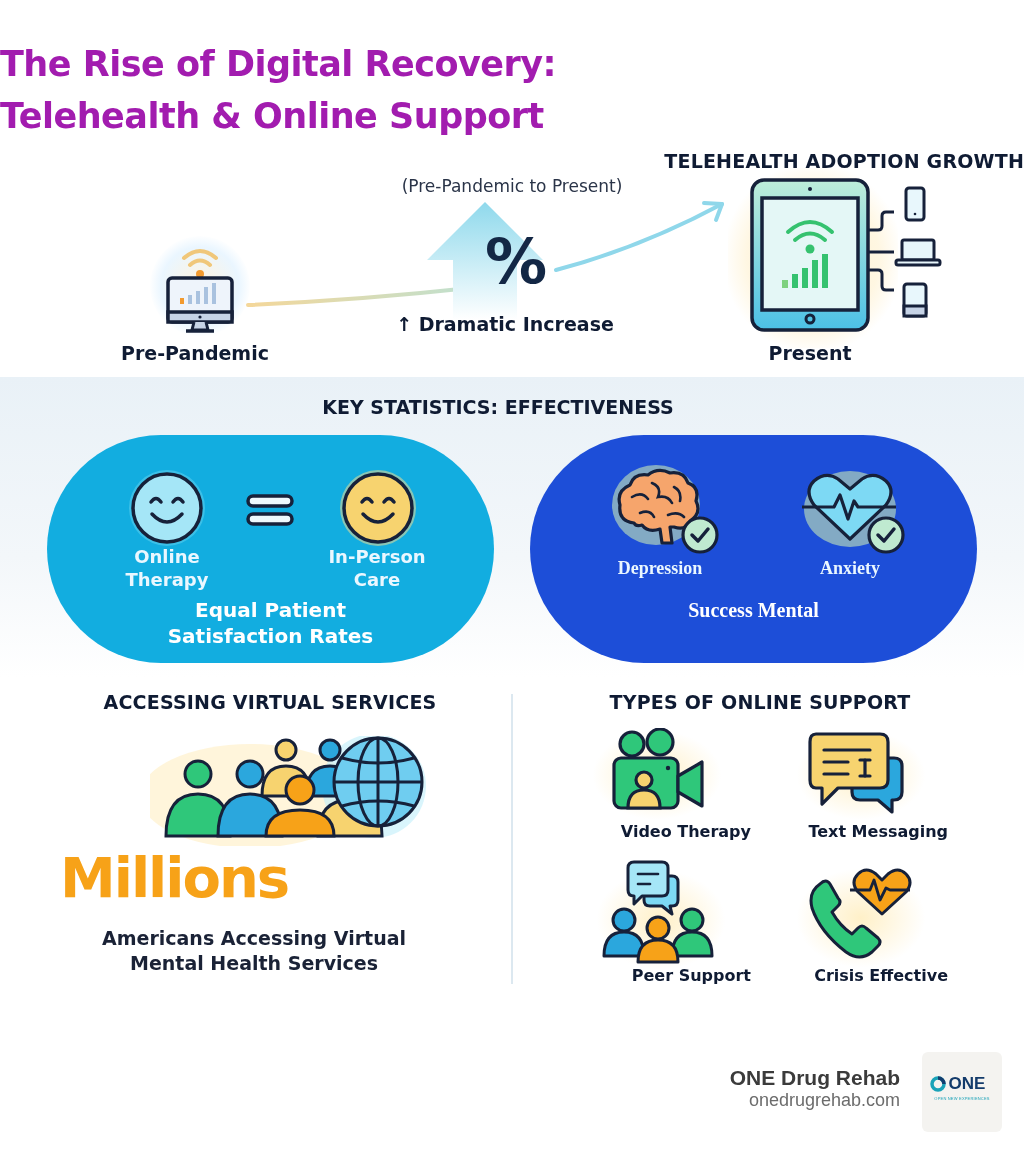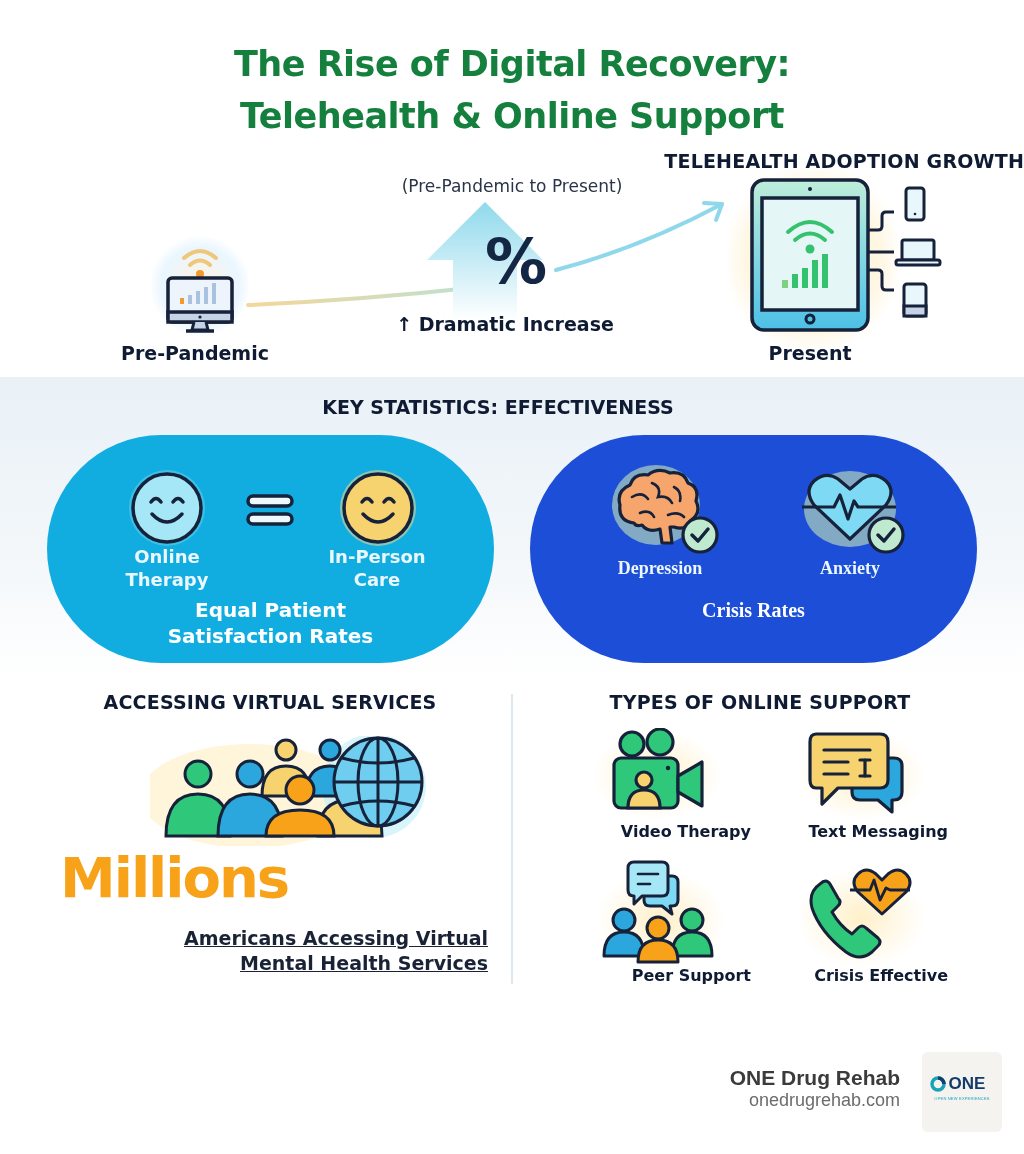--- a/index.html
+++ b/index.html
@@ -1,39 +1,39 @@
 <!DOCTYPE html>
 <html><head>
 <meta charset="utf-8">
 <style>
   * { box-sizing: border-box; margin: 0; padding: 0; }
   html, body { width: 1024px; height: 1154px; background: #ffffff; overflow: hidden; }
   body { font-family: "DejaVu Sans", "Liberation Sans", sans-serif; color: #0f1b33; position: relative; }
   .abs { position: absolute; }
 
-  .title { left: 0; width: 1024px; top: 38px; font-size: 35px; font-weight: 700; line-height: 52px; letter-spacing: -0.5px; color: #15803d; text-align: center; }
+  .title { left: 0; width: 1024px; top: 38px; font-size: 35px; font-weight: 700; line-height: 52px; letter-spacing: -0.5px; color: #a21caf; text-align: left; }
 
   .adopt-head { left: 0; width: 1024px; top: 150px; font-size: 19px; font-weight: 700; text-align: right; letter-spacing: 0.2px; }
   .adopt-sub { left: 0; width: 1024px; top: 176px; font-size: 17px; text-align: center; color: #2a3448; }
   .node-label { font-size: 19px; font-weight: 700; }
   .increase-label { font-size: 19px; font-weight: 700; }
 
   .stats-band { left: 0; top: 377px; width: 1024px; height: 300px; background: linear-gradient(180deg,#e9f1f7 0%,#f3f7fa 60%,#ffffff 100%); }
   .stats-head { left: 0; width: 996px; top: 396px; font-size: 19px; font-weight: 700; text-align: center; }
 
   .pill { height: 228px; border-radius: 114px / 114px; }
   .pill-blue { left: 47px; top: 435px; width: 447px; background: #12ade0; }
   .pill-green { left: 530px; top: 435px; width: 447px; background: #1d4ed8; font-family: Liberation Serif, serif; }
   .pill-text { color: #eaf7ff; font-weight: 700; font-size: 18px; line-height: 23px; text-align: center; }
   .pill-title { color: #ffffff; font-weight: 700; font-size: 20px; line-height: 26px; text-align: center; }
 
   .sec-head { font-size: 19px; font-weight: 700; letter-spacing: 0.2px; }
   .divider { left: 511px; top: 694px; width: 2px; height: 290px; background: #dce8f0; }
   .millions { left: 60px; width: 420px; top: 830px; font-size: 56px; font-weight: 700; color: #f7a218; text-align: left; letter-spacing: -2px; line-height: 96px; }
-  .millions-sub { left: 68px; width: 420px; top: 926px; font-size: 19px; font-weight: 700; text-align: right; line-height: 25px; color: #1a2236; text-decoration: underline; }
+  .millions-sub { left: 44px; width: 420px; top: 926px; font-size: 19px; font-weight: 700; text-align: center; line-height: 25px; color: #1a2236; }
 
   .support-label { font-size: 16px; font-weight: 700; color: #0f1b33; text-align: right; width: 180px; }
 
   .brand-name { right: 124px; top: 1066px; font-family: "Liberation Sans", sans-serif; font-size: 21px; font-weight: 700; color: #3b3b3b; text-align: right; }
   .brand-url { right: 124px; top: 1090px; font-family: "Liberation Sans", sans-serif; font-size: 18px; color: #6c6c6c; text-align: right; }
   .logo-box { left: 922px; top: 1052px; width: 80px; height: 80px; background: #f4f3f0; border-radius: 6px; }
   .logo-word { left: 0; top: 22px; width: 80px; text-align: center; font-family: "Liberation Sans", sans-serif; font-weight: 700; font-size: 17px; color: #133b6b; }
   .logo-tag { left: 0; top: 44px; width: 80px; text-align: center; font-family: "Liberation Sans", sans-serif; font-size: 4px; color: #1aa3b8; letter-spacing: 0.2px; }
 </style>
 </head>
@@ -176,21 +176,21 @@
   <svg class="abs" style="left:270px;top:34px" width="116" height="90" viewBox="0 0 116 90">
     <ellipse cx="50" cy="40" rx="46" ry="38" fill="#d7f5b5" opacity="0.55"></ellipse>
     <path d="M50 70 L14 36 Q4 22 14 12 Q26 2 38 10 L50 20 L62 10 Q74 2 86 12 Q96 22 86 36 Z" fill="#7dd9f4" stroke="#16213a" stroke-width="3.2" stroke-linejoin="round"></path>
     <path d="M2 38 L34 38 L40 26 L48 50 L54 32 L58 38 L96 38" stroke="#16213a" stroke-width="3.2" fill="none" stroke-linejoin="round"></path>
     <circle cx="86" cy="66" r="17" fill="#bfead0" stroke="#16213a" stroke-width="3.2"></circle>
     <path d="M78 66 L84 72 L94 60" stroke="#16213a" stroke-width="3.5" fill="none" stroke-linecap="round" stroke-linejoin="round"></path>
   </svg>
   <div class="abs pill-text" style="left:60px;top:122px;width:140px;">Depression</div>
   <div class="abs pill-text" style="left:250px;top:122px;width:140px;">Anxiety</div>
   <div class="abs pill-title" style="left:0;top:162px;width:447px;">
-    <div>Crisis Rates</div>
+    <div>Success Mental</div>
   </div>
 </div>
 
 <div class="abs sec-head" style="left:60px;top:691px;width:420px;text-align:center;">ACCESSING VIRTUAL SERVICES</div>
 
 <svg class="abs" style="left:150px;top:736px" width="280" height="110" viewBox="0 0 280 110">
   <ellipse cx="100" cy="60" rx="110" ry="52" fill="#fff1cc" opacity="0.7"></ellipse>
   <circle cx="224" cy="50" r="52" fill="#bfeefa" opacity="0.6"></circle>
   <g stroke="#16213a" stroke-width="3">
     <circle cx="136" cy="14" r="10" fill="#f7d36f"></circle>

